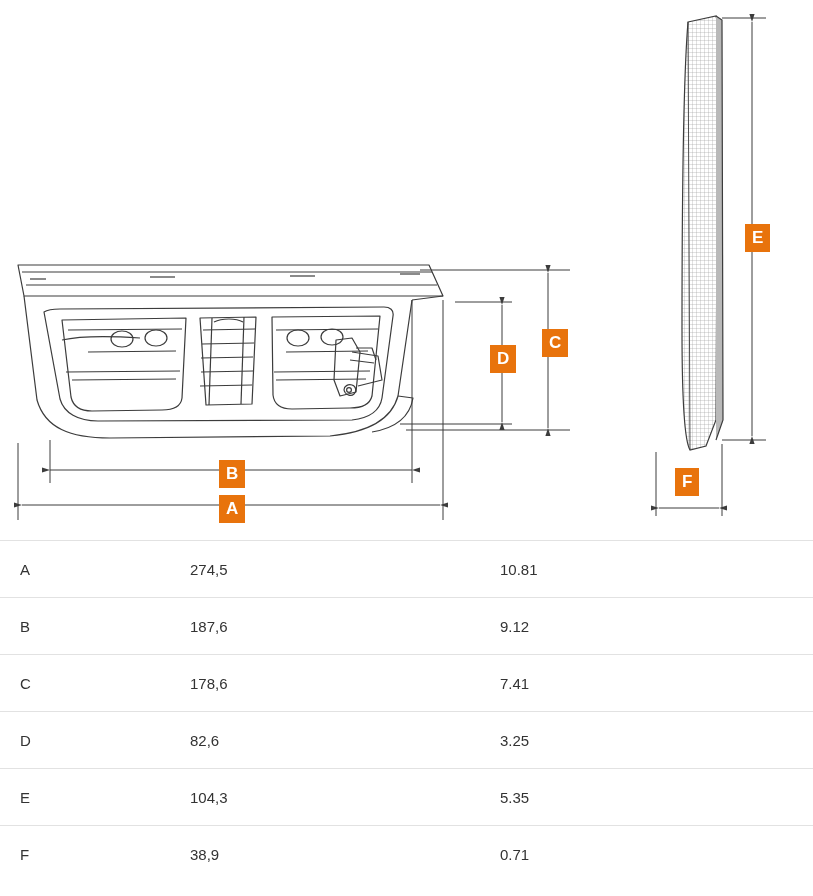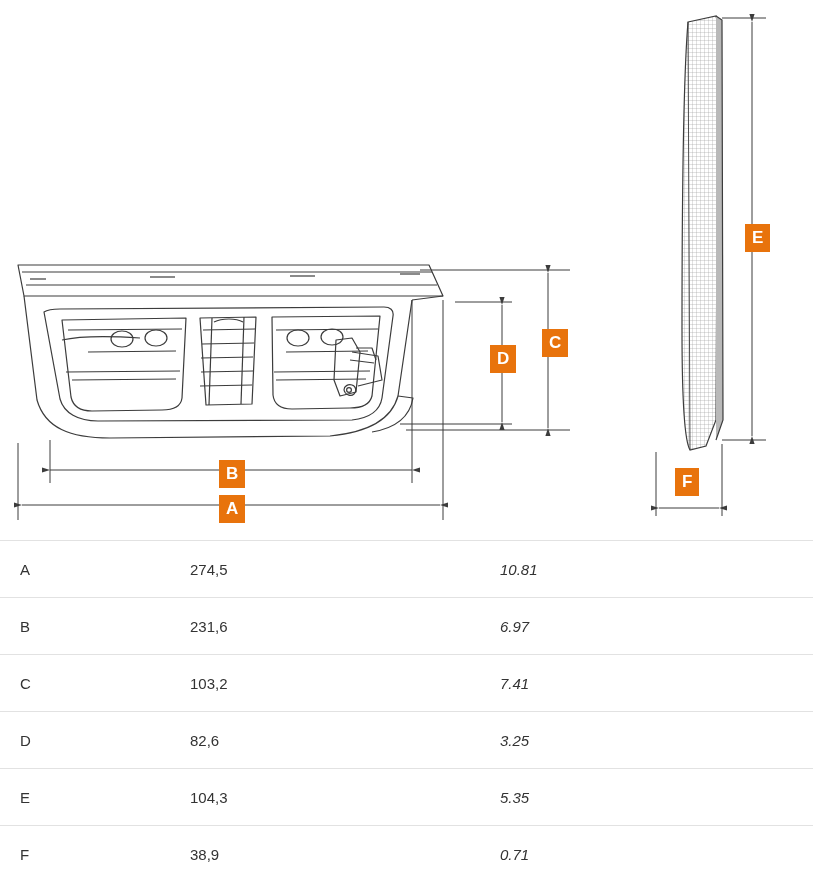--- a/index.html
+++ b/index.html
@@ -62,21 +62,21 @@
     border-top: 1px solid #e2e2e2;
   }
   #spec-table td {
     padding: 20px 0 19px 0;
     font-size: 15px;
     color: #333333;
     vertical-align: middle;
   }
   #spec-table td.c-label { width: 170px; padding-left: 20px; }
   #spec-table td.c-mm    { width: 310px; }
-  #spec-table td.c-in    { width: 313px; font-style: italic; }
+  #spec-table td.c-in    { width: 313px; }
 </style>
 </head>
 <body>
 
 <div id="page">
 
   <div id="drawing">
 
     <svg width="813" height="540" viewBox="0 0 813 540">
       <defs>
@@ -191,26 +191,26 @@
 
   <table id="spec-table">
     <tbody>
       <tr>
         <td class="c-label">A</td>
         <td class="c-mm">274,5</td>
         <td class="c-in">10.81</td>
       </tr>
       <tr>
         <td class="c-label">B</td>
-        <td class="c-mm">231,6</td>
-        <td class="c-in">6.97</td>
+        <td class="c-mm">187,6</td>
+        <td class="c-in">9.12</td>
       </tr>
       <tr>
         <td class="c-label">C</td>
-        <td class="c-mm">103,2</td>
+        <td class="c-mm">178,6</td>
         <td class="c-in">7.41</td>
       </tr>
       <tr>
         <td class="c-label">D</td>
         <td class="c-mm">82,6</td>
         <td class="c-in">3.25</td>
       </tr>
       <tr>
         <td class="c-label">E</td>
         <td class="c-mm">104,3</td>

